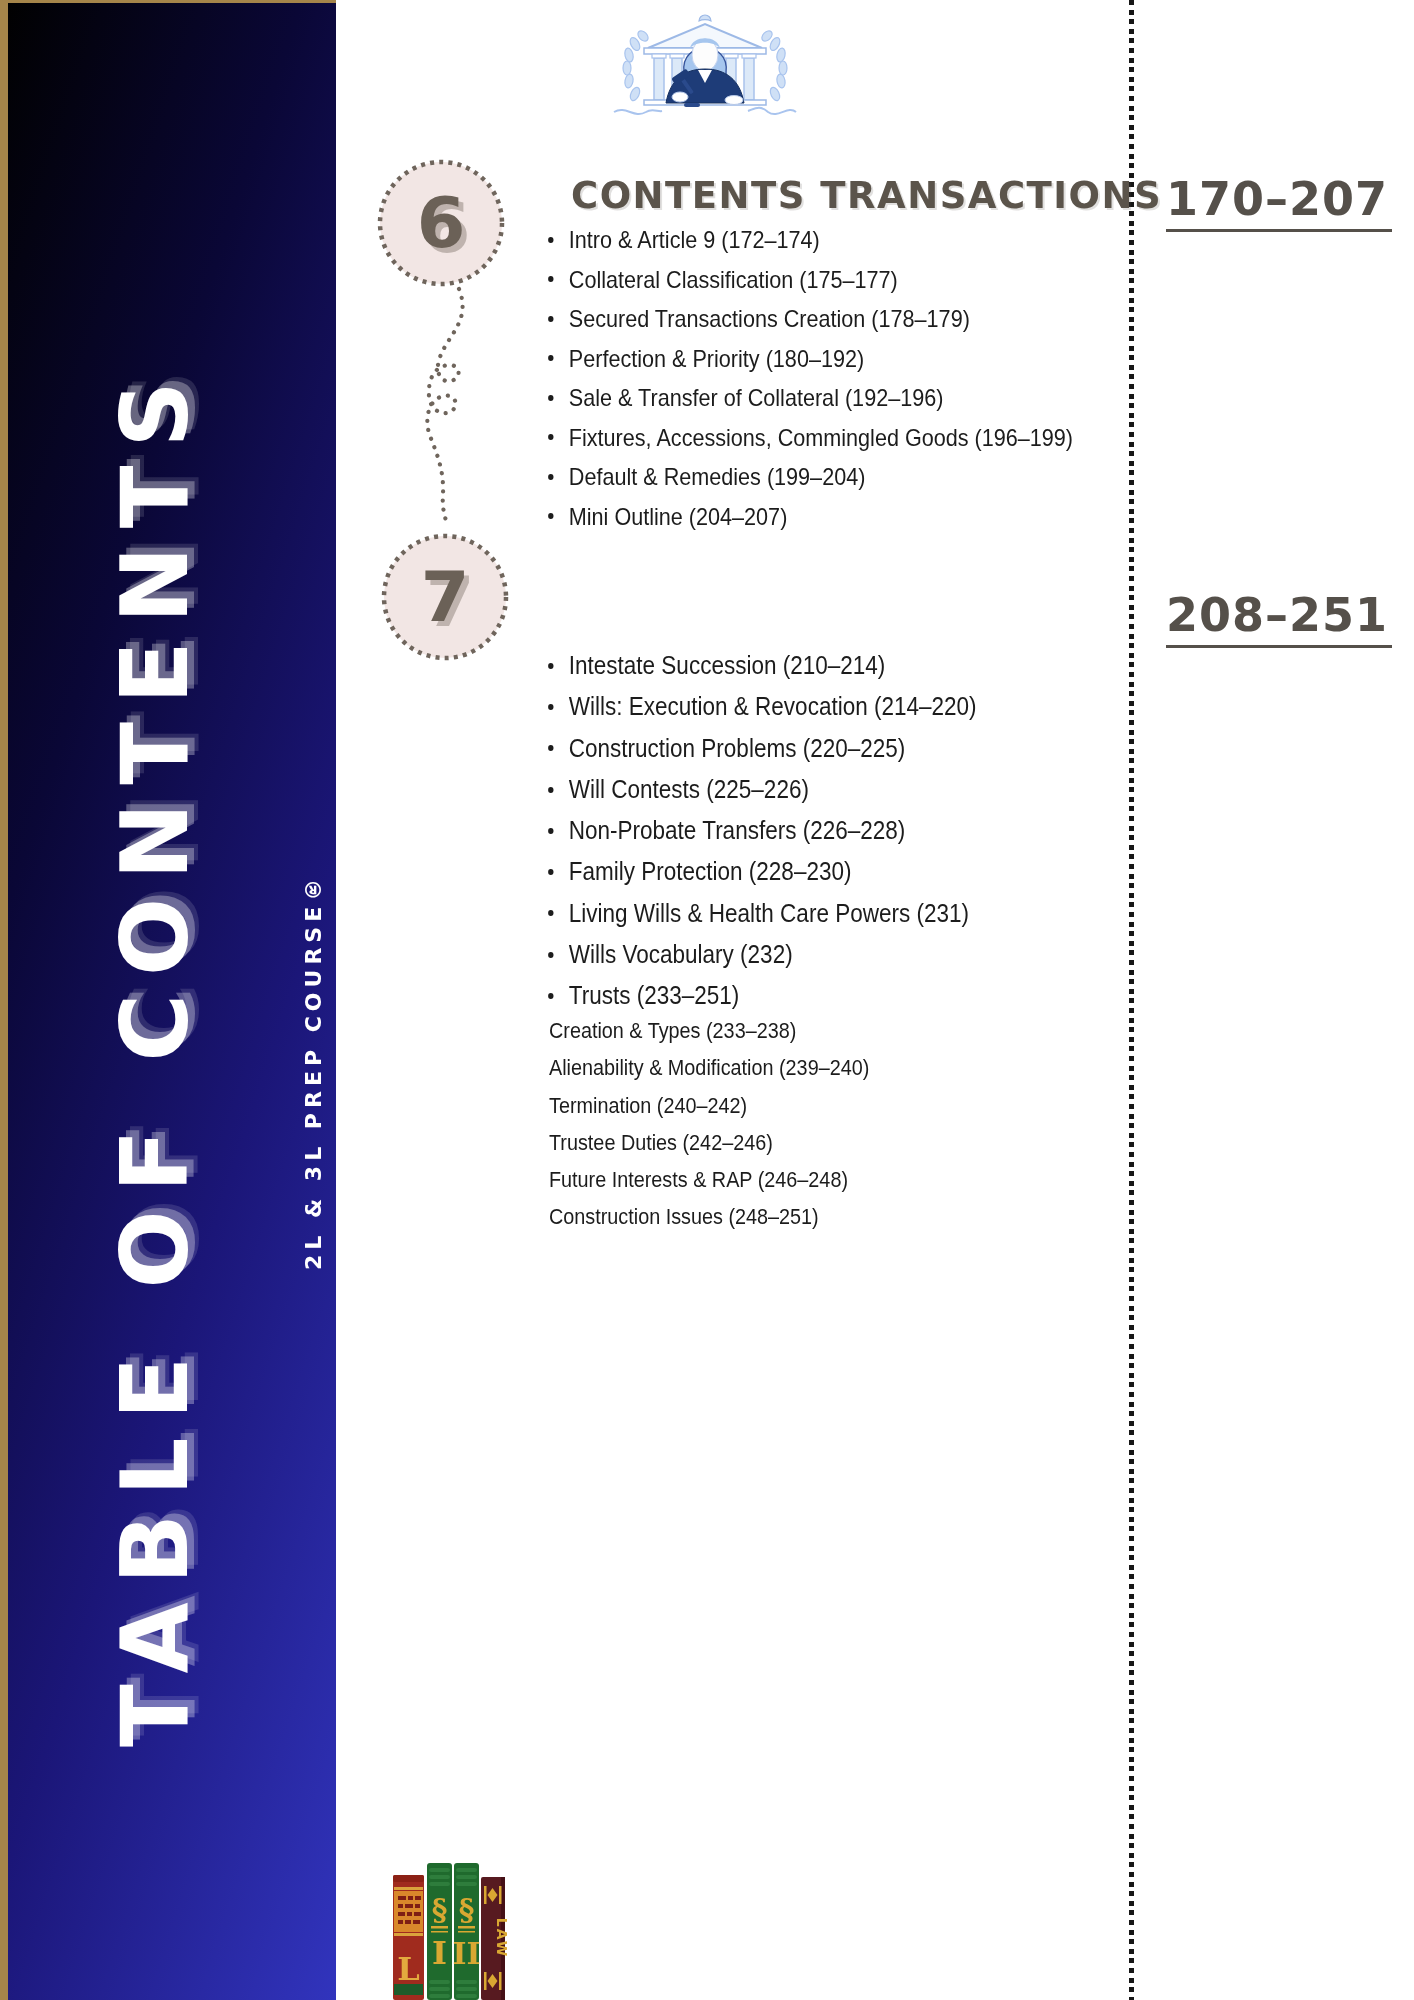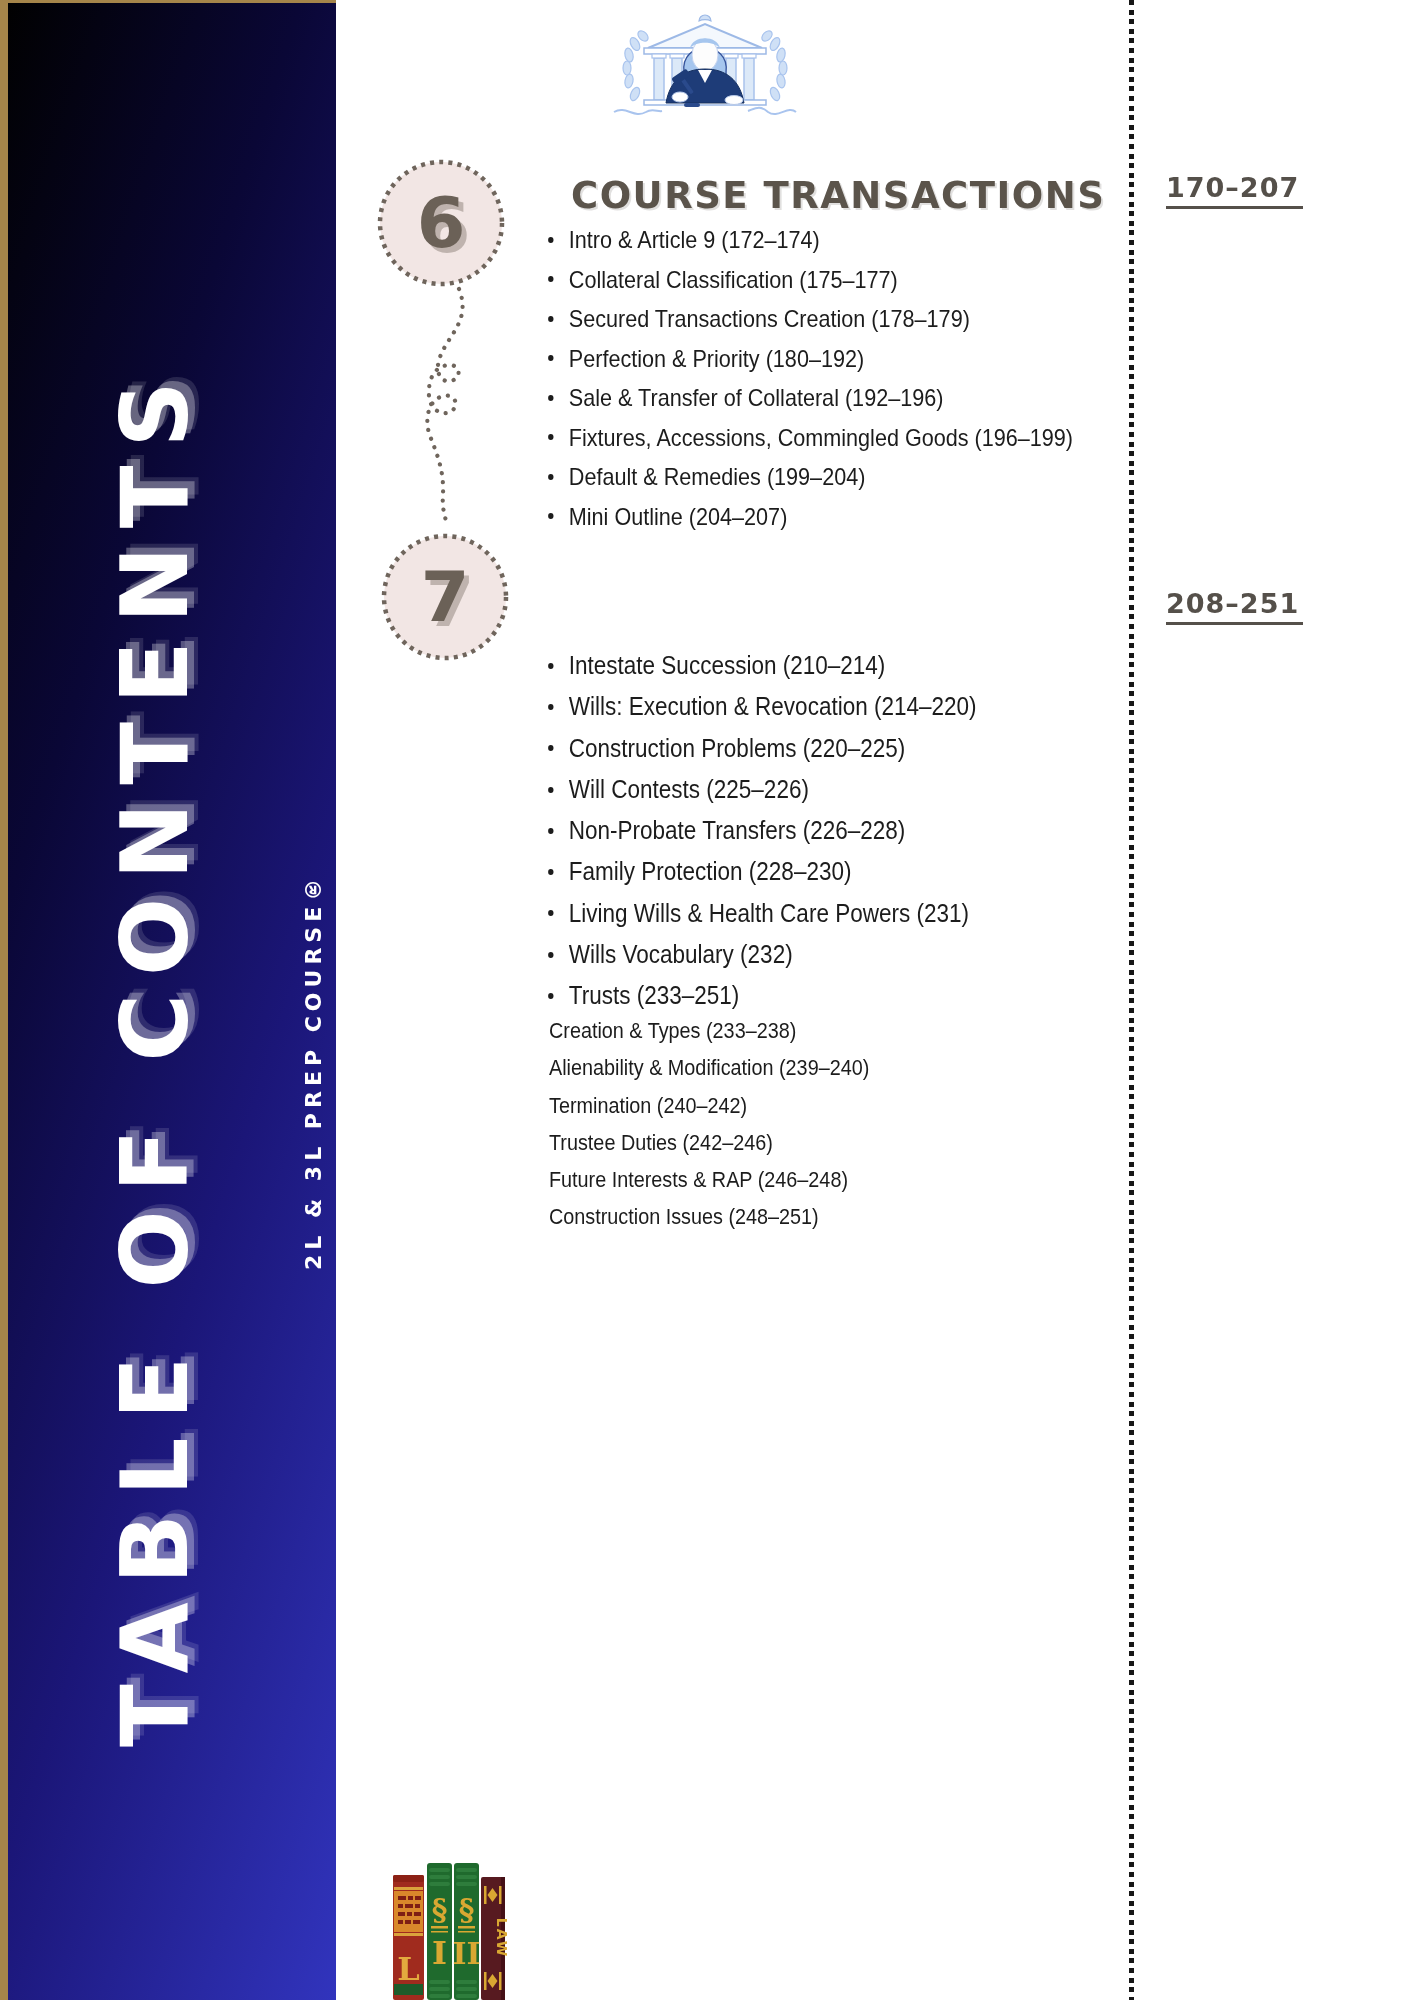--- a/index.html
+++ b/index.html
@@ -52,21 +52,21 @@
     position:absolute;left:571px;
     font-family:"DejaVu Sans","Liberation Sans",sans-serif;font-weight:bold;
     font-size:37px;letter-spacing:1.5px;color:#5b544b;white-space:nowrap;
     text-shadow:2px 2px 0 rgba(91,84,75,.18);
   }
   .title-6{top:174px;}
   .title-7{top:583px;}
   .page-range{
     position:absolute;left:1166px;
     font-family:"DejaVu Sans","Liberation Sans",sans-serif;font-weight:bold;
-    font-size:27px;letter-spacing:1px;color:#55504a;white-space:nowrap;
+    font-size:46px;letter-spacing:1px;color:#55504a;white-space:nowrap;
     border-bottom:3px solid #55504a;padding:0 4px 3px 0;cursor:pointer;
   }
   .range-6{top:172px;}
   .range-7{top:588px;}
   
   .toc-list{
     position:absolute;left:540px;margin:0;padding:0;list-style:none;
     font-size:24px;color:#1c1c1c;transform:scaleX(.9);transform-origin:0 0;
     width:660px;
   }
@@ -177,21 +177,21 @@
     </svg>
   </div>
 
   <div class="num-circle circle-7">
     <svg width="134" height="134" viewBox="0 0 134 134">
       <circle cx="67" cy="67" r="61" fill="#f2e6e4" stroke="#6f655c" stroke-width="4.5" stroke-dasharray="4 5.2"></circle>
     </svg>
     <div class="num">7</div>
   </div>
 
-  <div class="section-title title-6">COURSE TRANSACTIONS</div>
+  <div class="section-title title-6">CONTENTS TRANSACTIONS</div>
   <div class="page-range range-6">170–207</div>
   <ul class="toc-list list-6">
     <li>Intro &amp; Article 9 (172–174)</li>
     <li>Collateral Classification (175–177)</li>
     <li>Secured Transactions Creation (178–179)</li>
     <li>Perfection &amp; Priority (180–192)</li>
     <li>Sale &amp; Transfer of Collateral (192–196)</li>
     <li>Fixtures, Accessions, Commingled Goods (196–199)</li>
     <li>Default &amp; Remedies (199–204)</li>
     <li>Mini Outline (204–207)</li>

